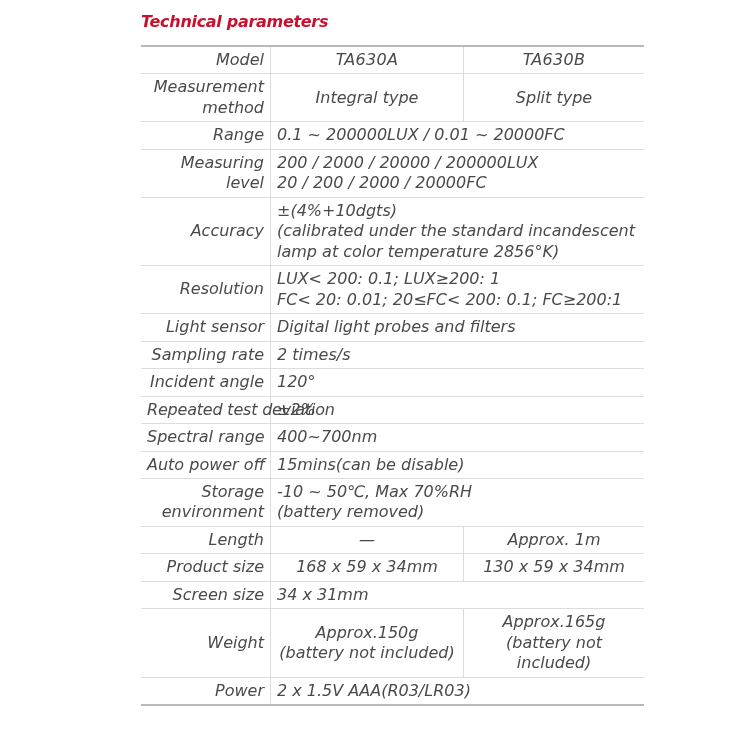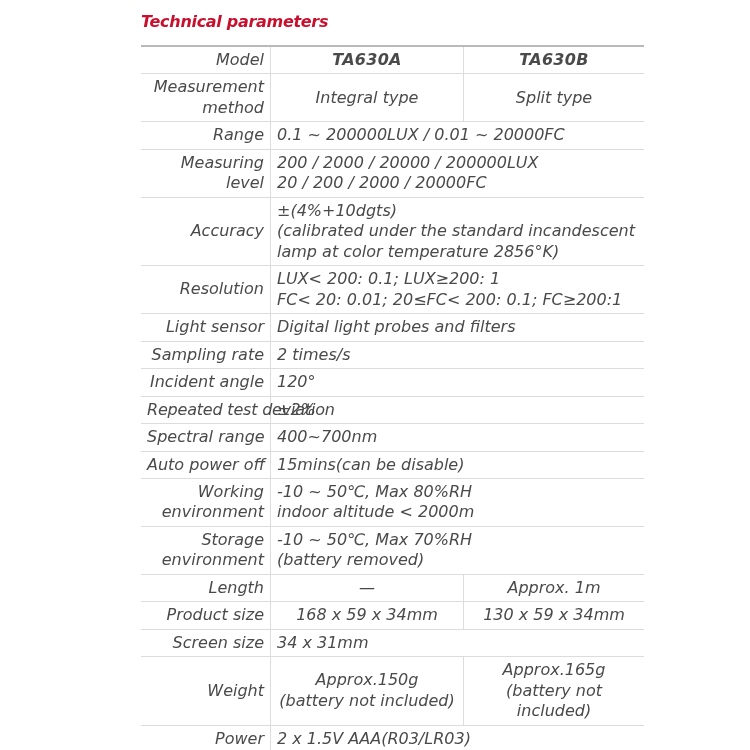--- a/index.html
+++ b/index.html
@@ -86,21 +86,21 @@
     width: 180px;
     text-align: center;
     border-right: 1px solid #dcdcdc;
   }
   td.val-b {
     width: 168px;
     text-align: center;
   }
 
   td.bold-model {
-    font-weight: bold;
+    font-weight: normal;
     font-size: 14px;
     color: #2b2b2b;
     letter-spacing: 0.3px;
   }
 
   .line2 {
     display: block;
   }
 </style>
 </head>
@@ -185,30 +185,20 @@
       <tr>
         <td class="label">Spectral range</td>
         <td class="val" colspan="2">400~700nm</td>
       </tr>
 
       <tr>
         <td class="label">Auto power off</td>
         <td class="val" colspan="2">15mins(can be disable)</td>
       </tr>
 
-      <tr>
-        <td class="label wrap">
-          <span class="line2">Working</span>
-          <span class="line2">environment</span>
-        </td>
-        <td class="val" colspan="2">
-          <span class="line2">-10 ~ 50℃, Max 80%RH</span>
-          <span class="line2">indoor altitude &lt; 2000m</span>
-        </td>
-      </tr>
 
       <tr>
         <td class="label wrap">
           <span class="line2">Storage</span>
           <span class="line2">environment</span>
         </td>
         <td class="val" colspan="2">
           <span class="line2">-10 ~ 50℃, Max 70%RH</span>
           <span class="line2">(battery removed)</span>
         </td>

